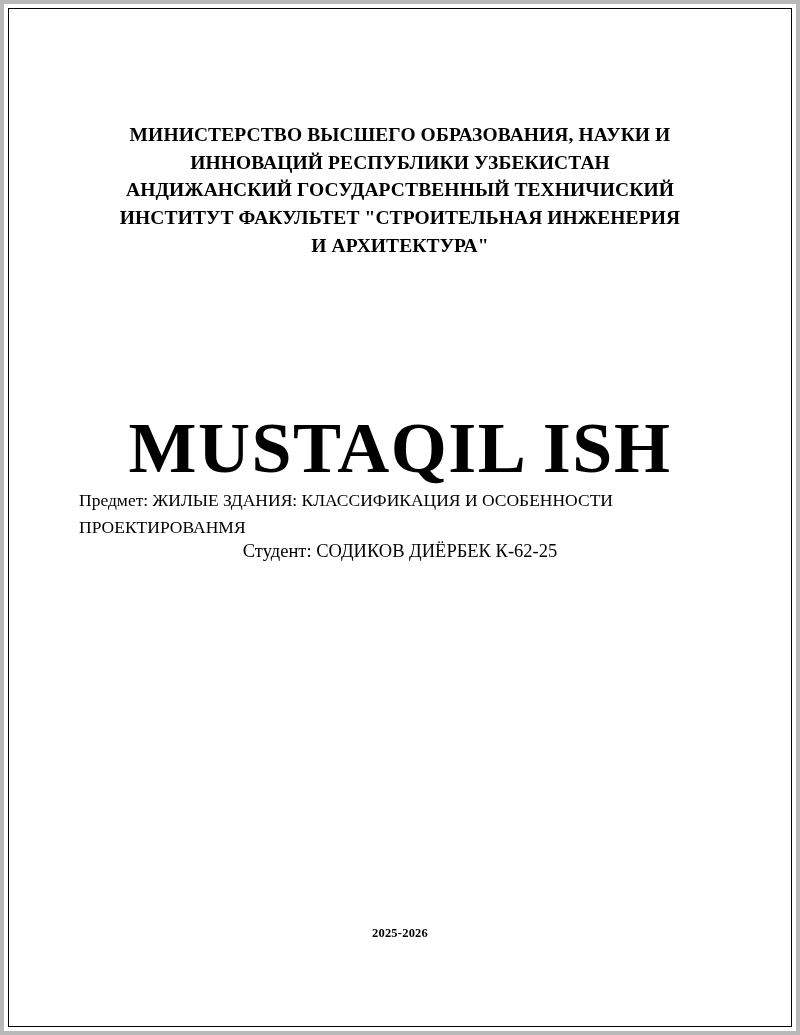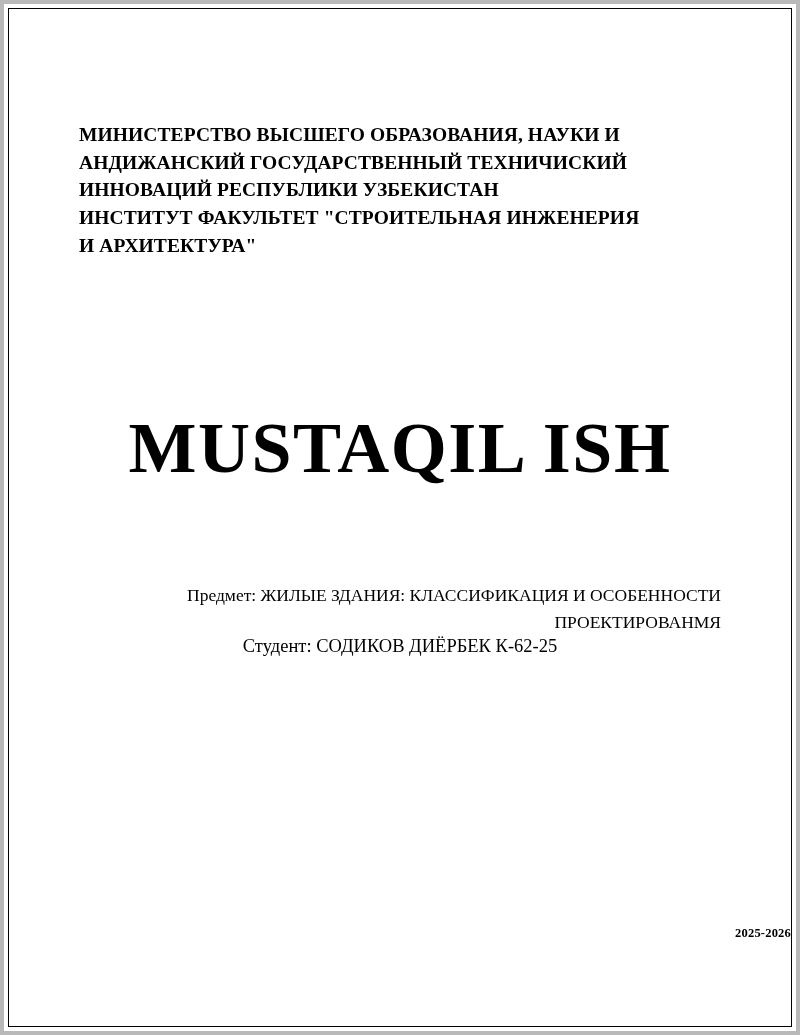--- a/index.html
+++ b/index.html
@@ -36,21 +36,21 @@
     position: absolute;
     top: 0;
     left: 0;
     right: 0;
     bottom: 0;
     padding: 0 70px;
     box-sizing: border-box;
   }
   .org-block {
     margin-top: 112px;
-    text-align: left;
+    text-align: center;
     font-family: "Liberation Serif", serif;
     font-weight: bold;
     font-size: 19.5px;
     line-height: 1.42;
     letter-spacing: 0.1px;
     color: #000000;
   }
   .org-block .line {
     display: block;
     white-space: nowrap;
@@ -59,60 +59,59 @@
     margin-top: 152px;
     text-align: center;
     font-family: "Liberation Serif", serif;
     font-weight: bold;
     font-size: 72px;
     letter-spacing: 1.5px;
     color: #000000;
     line-height: 1.05;
   }
   .subject-block {
-    margin-top: 95px;
-    text-align: right;
+    text-align: left;
     font-family: "Liberation Serif", serif;
     font-size: 17.5px;
     line-height: 1.55;
     color: #000000;
   }
   .subject-block .subject-label {
     font-family: "Liberation Serif", serif;
   }
   .student-block {
     text-align: center;
     font-family: "Liberation Serif", serif;
     font-size: 18.5px;
     color: #000000;
   }
   .year-block {
     position: absolute;
     left: 0;
     right: 0;
     bottom: 85px;
-    text-align: right;
+    text-align: center;
     font-family: "Liberation Serif", serif;
     font-weight: bold;
     font-size: 12.5px;
     letter-spacing: 0.2px;
     color: #000000;
   }
 </style>
 </head>
 <body>
 
 <div class="page-frame">
   <div class="page-inner">
     <div class="content">
 
       <div class="org-block">
         <span class="line">МИНИСТЕРСТВО ВЫСШЕГО ОБРАЗОВАНИЯ, НАУКИ И</span>
+        <span class="line">ИННОВАЦИЙ РЕСПУБЛИКИ УЗБЕКИСТАН</span>
         <span class="line">АНДИЖАНСКИЙ ГОСУДАРСТВЕННЫЙ ТЕХНИЧИСКИЙ</span>
-        <span class="line">ИННОВАЦИЙ РЕСПУБЛИКИ УЗБЕКИСТАН</span>
         <span class="line">ИНСТИТУТ ФАКУЛЬТЕТ "СТРОИТЕЛЬНАЯ ИНЖЕНЕРИЯ</span>
         <span class="line">И АРХИТЕКТУРА"</span>
       </div>
 
       <div class="doc-title">MUSTAQIL ISH</div>
 
       <div class="subject-block">
         <span class="subject-label">Предмет:</span>
         <span>ЖИЛЫЕ ЗДАНИЯ: КЛАССИФИКАЦИЯ И ОСОБЕННОСТИ</span>
         <div>ПРОЕКТИРОВАНМЯ</div>

